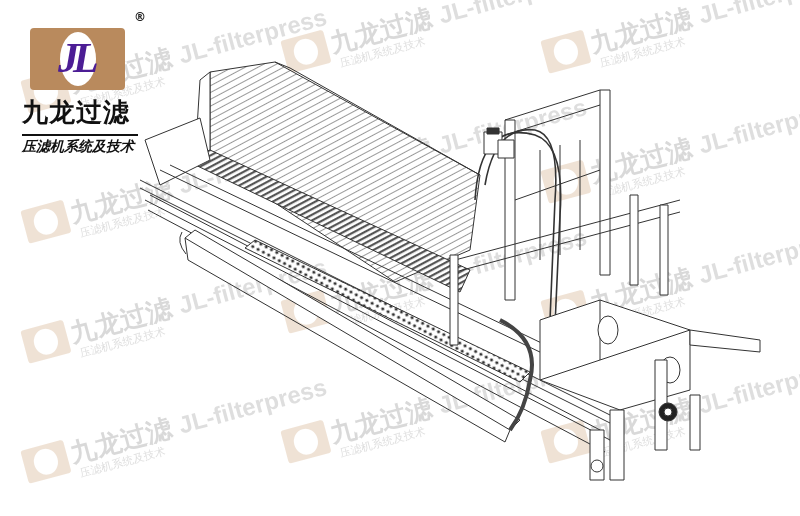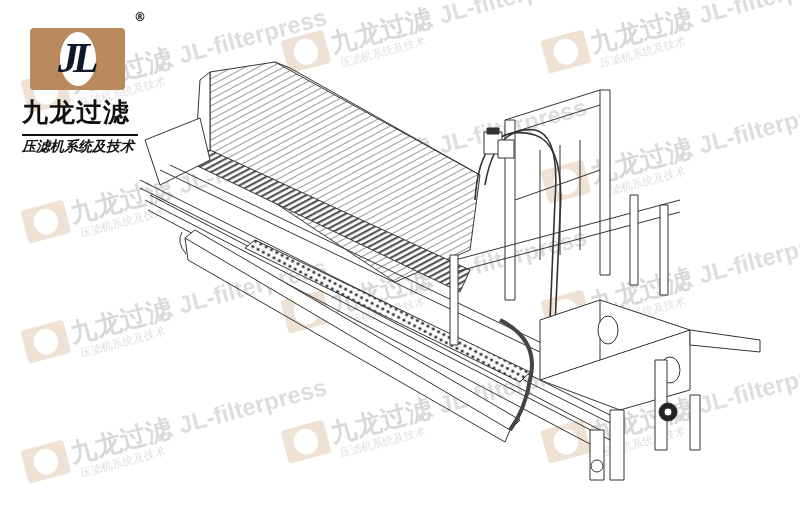--- a/index.html
+++ b/index.html
@@ -10,21 +10,21 @@
   .wm .wm-logo::after{content:"";position:absolute;left:10px;top:4px;width:24px;height:26px;border-radius:50%;background:#fff;}
   .wm .wm-cn{font-size:26px;font-weight:bold;color:#7a7a7a;vertical-align:middle;margin-left:4px;}
   .wm .wm-en{font-size:24px;font-weight:bold;color:#8a8a8a;vertical-align:middle;margin-left:8px;font-family:"Liberation Sans",sans-serif;}
   .wm .wm-sub{display:block;font-size:11px;color:#8a8a8a;margin-left:52px;margin-top:-4px;}
 
   .drawing{position:absolute;left:0;top:0;width:800px;height:516px;}
 
   .logo{position:absolute;left:18px;top:10px;width:130px;height:150px;}
   .logo-box{position:absolute;left:12px;top:18px;width:95px;height:62px;background:#b98a5d;border-radius:4px;}
   .logo-circle{position:absolute;left:30px;top:4px;width:36px;height:54px;background:#fff;border-radius:50%;}
-  .logo-letters{position:absolute;left:28px;top:6px;font-family:"Liberation Serif",serif;font-style:italic;font-weight:bold;font-size:42px;color:#0f172a;letter-spacing:-6px;}
+  .logo-letters{position:absolute;left:28px;top:6px;font-family:"Liberation Serif",serif;font-style:italic;font-weight:bold;font-size:42px;color:#4c1d95;letter-spacing:-6px;}
   .logo-reg{position:absolute;left:116px;top:0;font-size:12px;font-weight:bold;color:#222;}
   .logo-cn{position:absolute;left:4px;top:85px;font-size:26px;font-weight:bold;color:#111;letter-spacing:1px;}
   .logo-rule{position:absolute;left:4px;top:124px;width:116px;height:2px;background:#111;}
   .logo-sub{position:absolute;left:4px;top:128px;font-size:14px;font-weight:bold;font-style:italic;color:#111;}
 </style>
 </head>
 <body>
 
 <div class="wm-layer">
   <div class="wm" style="left:20px;top:80px"><span class="wm-logo"></span><span class="wm-cn">九龙过滤</span><span class="wm-en">JL-filterpress</span><span class="wm-sub">压滤机系统及技术</span></div>

